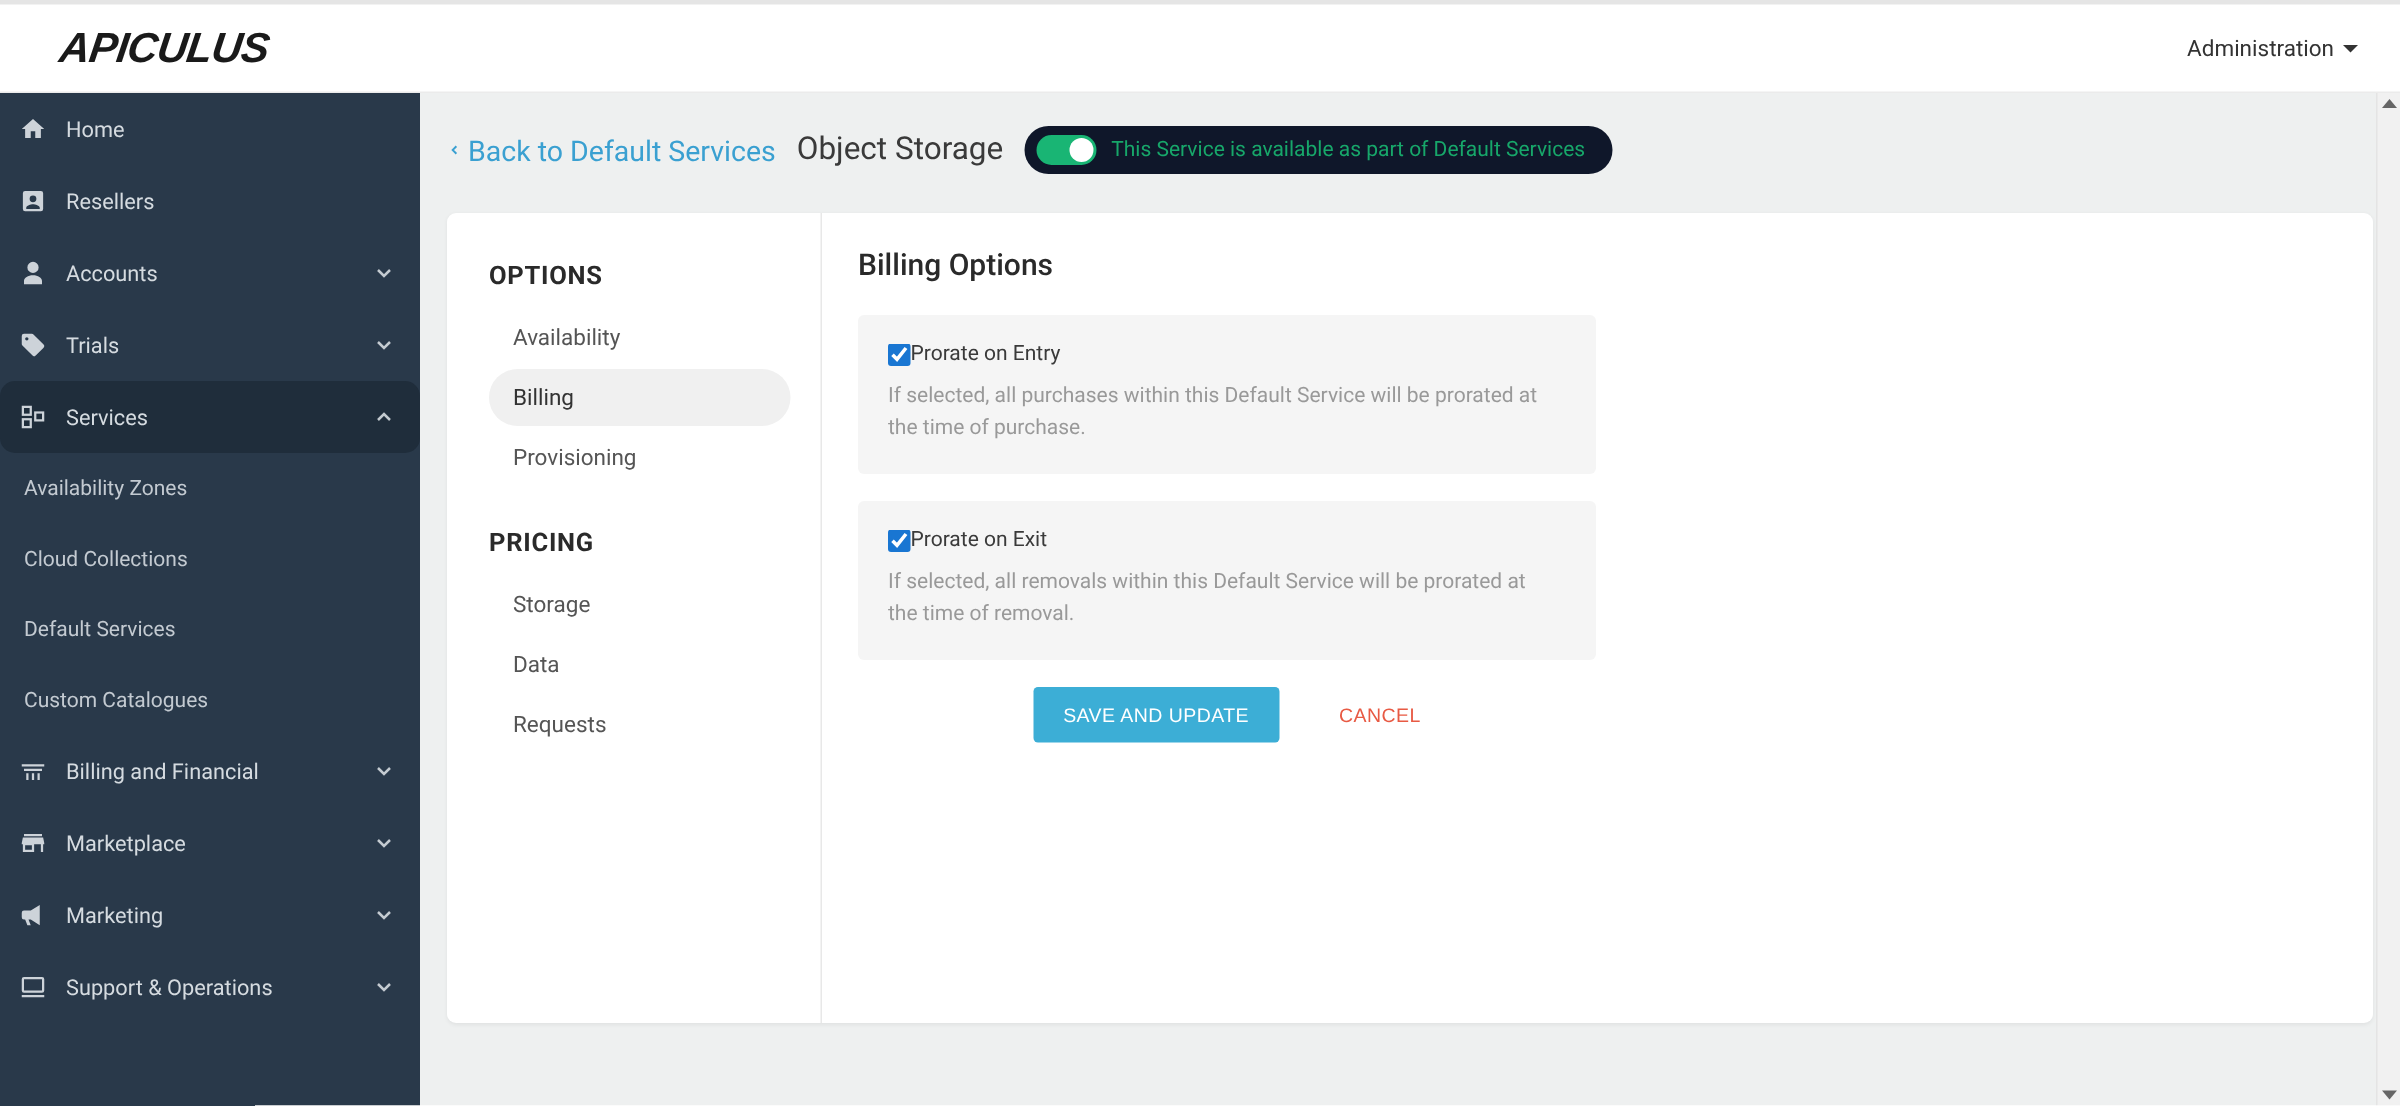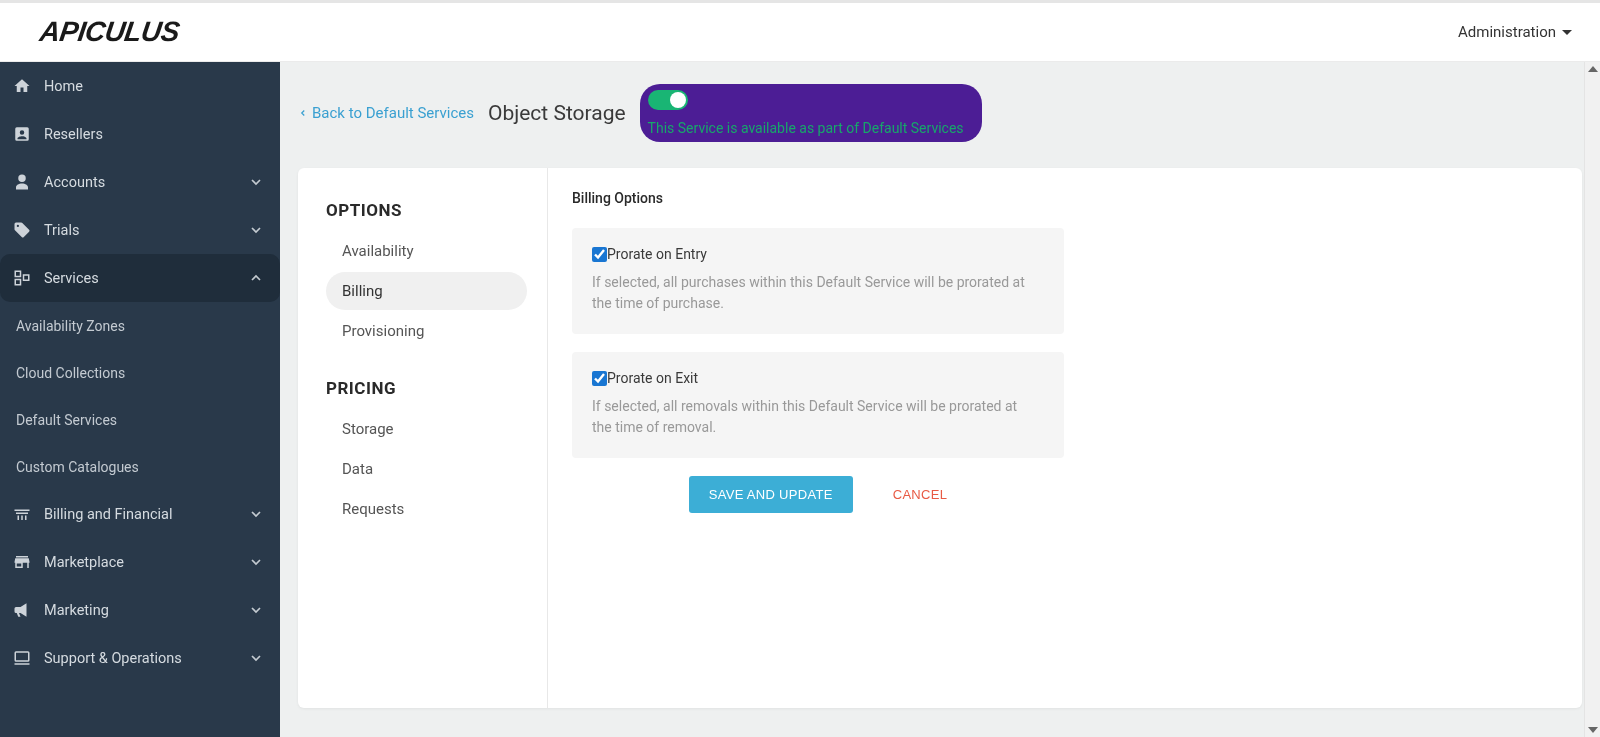--- a/index.html
+++ b/index.html
@@ -87,38 +87,38 @@
     }
     .page-header {
       display: flex;
       align-items: center;
       gap: 14px;
       padding: 22px 18px 20px 18px;
       flex-wrap: wrap;
     }
     .back-link {
       color: #3aa0d1;
-      font-size: 15px;
+      font-size: 19px;
       display: flex;
       align-items: center;
       gap: 4px;
       cursor: pointer;
     }
     .page-title {
       font-size: 21px;
       color: #3a3a3a;
       font-weight: 400;
     }
     .toggle-pill {
-      background: #4c1d95;
+      background: #0f172a;
       border-radius: 20px;
       padding: 6px 18px 6px 8px;
       display: flex;
+      align-items: center;
       gap: 10px;
-      flex-direction: column;
     }
     .switch {
       width: 40px; height: 20px;
       background: #19b574;
       border-radius: 20px;
       position: relative;
       cursor: pointer;
     }
     .switch-knob {
       position: absolute;
@@ -166,21 +166,21 @@
       background: #f0f0f0;
       color: #333;
     }
     
     .billing-col {
       flex: 1;
       padding: 22px 24px;
       max-width: 540px;
     }
     .billing-title {
-      font-size: 14px;
+      font-size: 20px;
       font-weight: 500;
       color: #2a2a2a;
       margin-bottom: 22px;
     }
     .option-box {
       background: #f5f5f5;
       border-radius: 4px;
       padding: 18px 24px 20px 20px;
       margin-bottom: 18px;
     }

